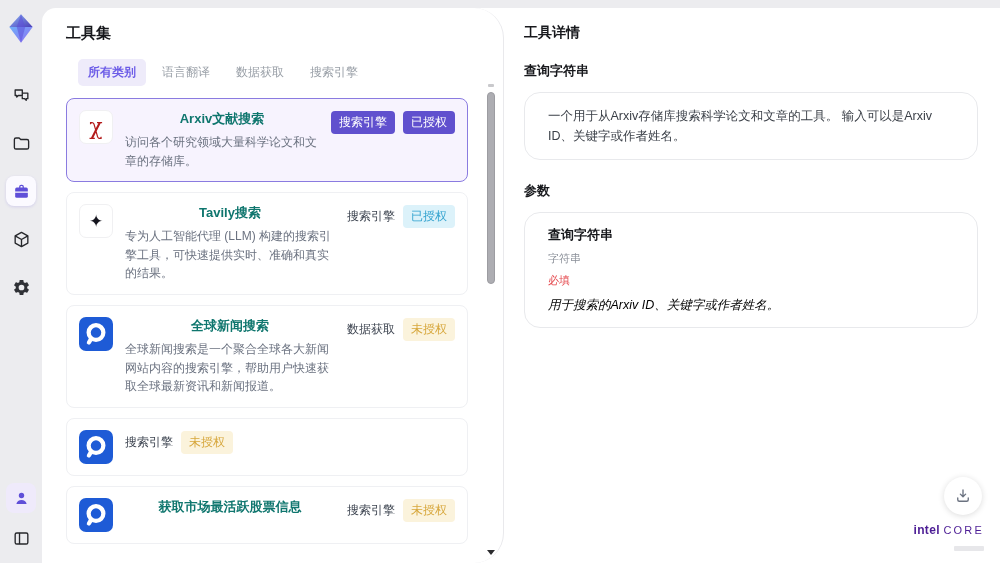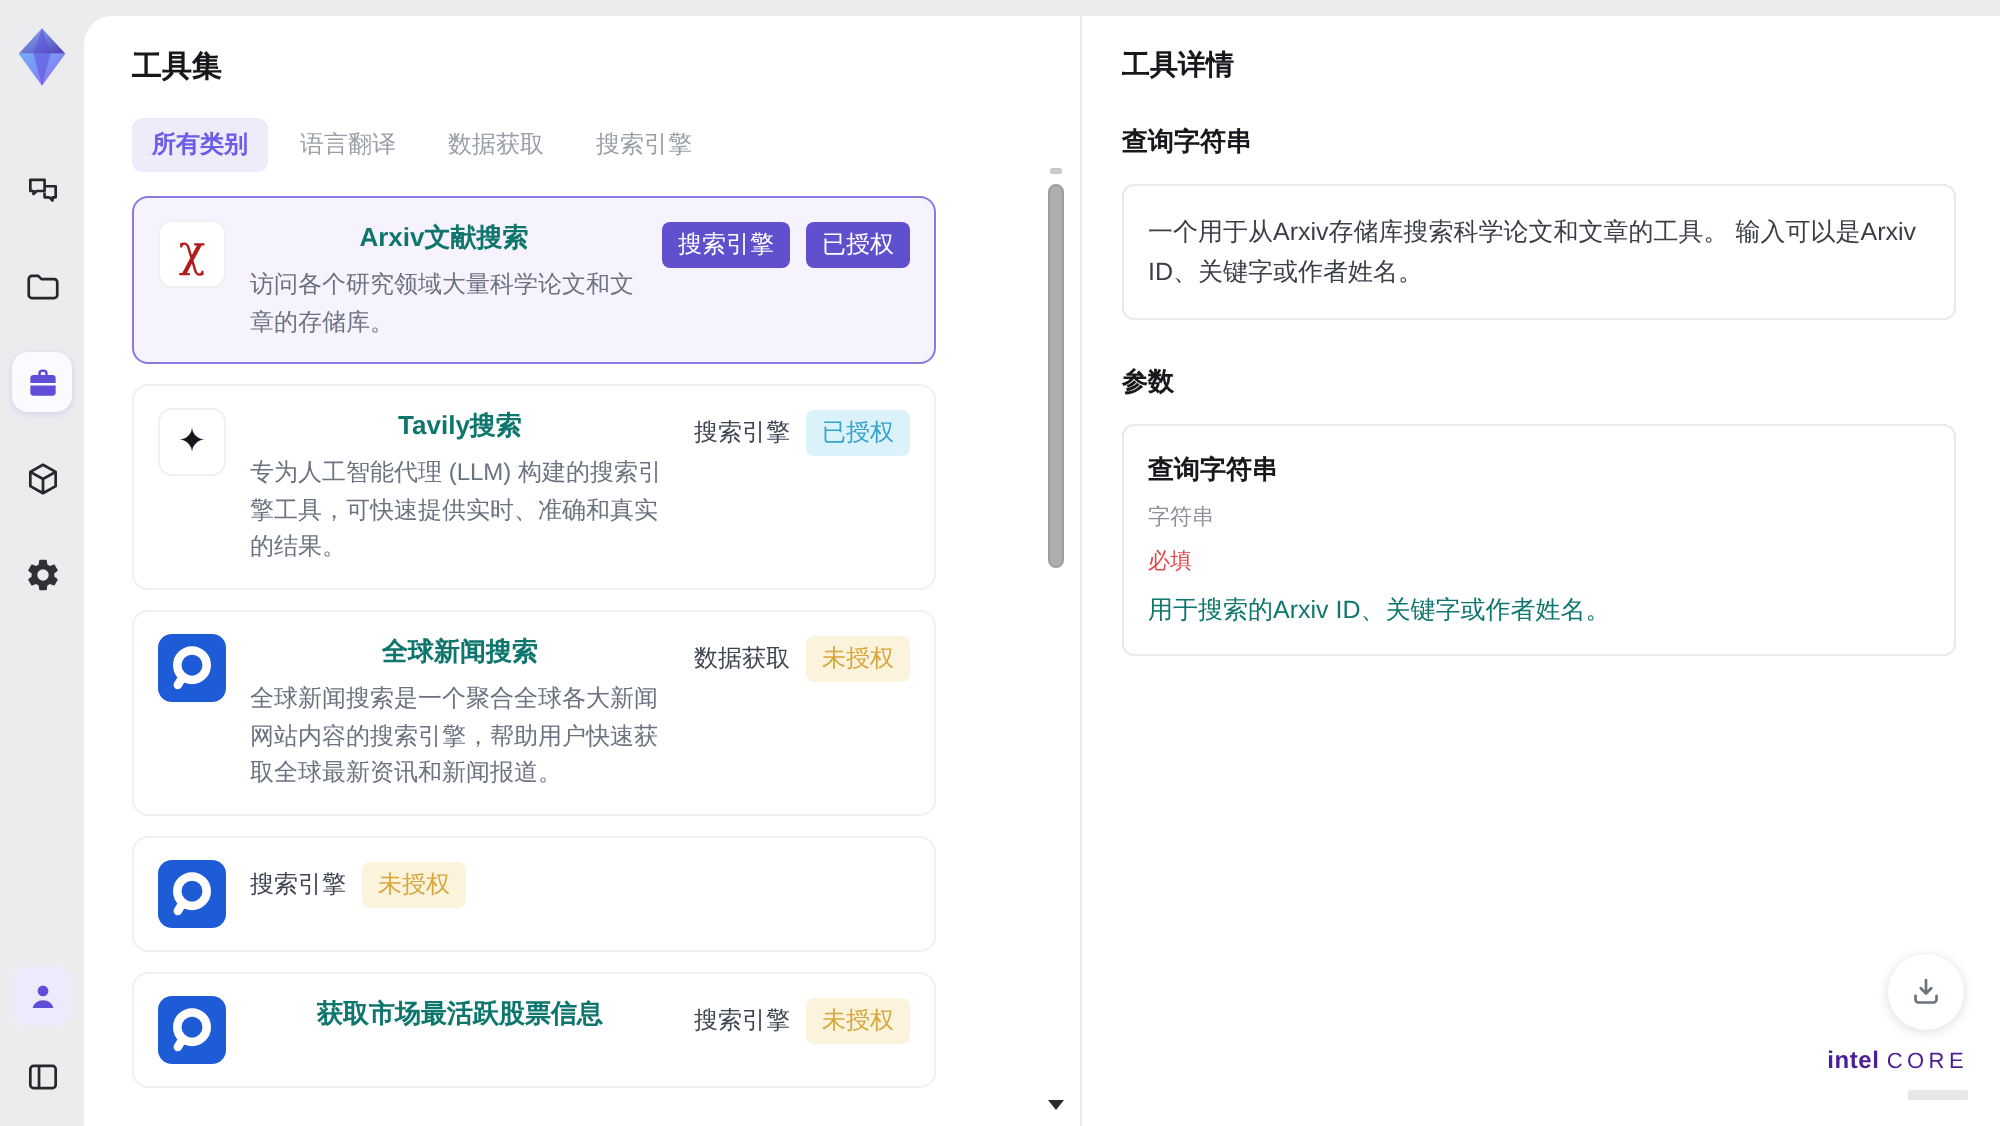--- a/index.html
+++ b/index.html
@@ -14,23 +14,23 @@
   .rail-icon svg { width:19px; height:19px; }
   .rail-icon.active { background:#FBFAFF; box-shadow:0 1px 3px rgba(95,79,216,.18); }
   .rail-spacer { flex:1; }
   .rail-icon.user-hl { background:#EFEAFB; margin-bottom:10px; }
   .rail-bottom { margin-bottom:10px; }
 
   
   .content { flex:1; margin-top:8px; background:#FFFFFF; border-top-left-radius:14px; display:flex; overflow:hidden; height:555px; }
 
   
-  .list-pane { width:499px; flex:none; padding:16px 26px 0 24px; border-right:1px solid #E9E9EC; position:relative; }
+  .list-pane { width:462px; flex:none; padding:16px 26px 0 24px; border-right:1px solid #E9E9EC; position:relative;border-radius:30px; }
   .page-title { font-size:15px; font-weight:bold; margin-bottom:16px; }
-  .tabs { display:flex; align-items:center; gap:6px; margin-bottom:12px; }
+  .tabs { display:flex; align-items:center; gap:6px; margin-bottom:12px;margin-left:12px; }
   .tab { font-size:12px; color:#9AA0A8; padding:5px 10px; border-radius:5px; cursor:pointer; white-space:nowrap; }
   .tab.active { background:#EEEBFA; color:#6C5CE7; font-weight:bold; }
 
   .cards { width:402px; }
   .card { display:flex; align-items:flex-start; gap:12px; padding:11px 12px; border:1px solid #EFF0F3; border-radius:8px; background:#fff; margin-bottom:10px; cursor:pointer; }
   .card.selected { border:1.5px solid #8A7BE0; background:#F7F3FE; }
   .tool-icon { width:34px; height:34px; flex:none; border-radius:7px; display:flex; align-items:center; justify-content:center; background:#FFFFFF; border:1px solid #F0F0F2; }
   .tool-icon.glyph-red { color:#B31B1B; font-size:22px; font-family:"DejaVu Serif",serif; line-height:1; }
   .tool-icon.glyph-star { color:#15151E; font-size:17px; }
   .tool-icon.blue { background:#1E5BD6; border:none; }
@@ -47,27 +47,27 @@
   
   .vscroll { position:absolute; top:76px; right:8px; bottom:6px; width:8px; }
   .vscroll .top-dash { position:absolute; top:0; left:1px; width:6px; height:3px; background:#C9C9CC; border-radius:1px; }
   .vscroll .thumb { position:absolute; top:8px; left:0; width:8px; height:192px; background:#ADADB2; border-radius:4px; border:1px solid #9C9CA1; }
   .vscroll .down-arrow { position:absolute; bottom:2px; left:0px; width:0; height:0; border-left:4px solid transparent; border-right:4px solid transparent; border-top:5px solid #2B2B2E; }
 
   
   .detail-pane { flex:1; padding:16px 22px 0 20px; position:relative; }
   .detail-title { font-size:14px; font-weight:bold; margin-bottom:20px; }
   .section-h { font-size:13px; font-weight:bold; margin-bottom:12px; }
-  .info-box { border:1px solid #E8E9EC; border-radius:6px; background:#fff; padding:13px 12px; margin-bottom:22px; }
+  .info-box { border:1px solid #E8E9EC; border-radius:16px; background:#fff; padding:13px 23px; margin-bottom:22px; }
   .info-text { font-size:12.5px; color:#3A3F47; line-height:1.6; }
   .param-head { display:flex; align-items:baseline; gap:7px; margin-bottom:9px;flex-direction:column; }
   .param-name { font-size:13px; font-weight:bold; color:#17181C; }
   .param-type { font-size:11px; color:#8A8F98; }
   .param-required { font-size:11px; color:#E5484D; }
-  .param-desc { font-size:12.5px; color:#0f766e; }
+  .param-desc { font-size:12.5px; color:#000000;font-style:italic; }
 
   
   .fab { position:absolute; right:18px; bottom:48px; width:38px; height:38px; border-radius:50%; background:#fff; box-shadow:0 1px 6px rgba(0,0,0,.14); display:flex; align-items:center; justify-content:center; cursor:pointer; }
   .brand { position:absolute; right:16px; bottom:8px; text-align:right; }
   .brand-line { font-size:12px; color:#4c1d95; letter-spacing:.3px; }
   .brand-line .b1 { font-weight:bold; }
   .brand-line .b2 { font-weight:normal; letter-spacing:2.2px; font-size:11px; }
   .brand-bar { display:inline-block; width:30px; height:5px; background:#E7E7EA; border-radius:1px; margin-top:2px; }
 </style>
 </head>

